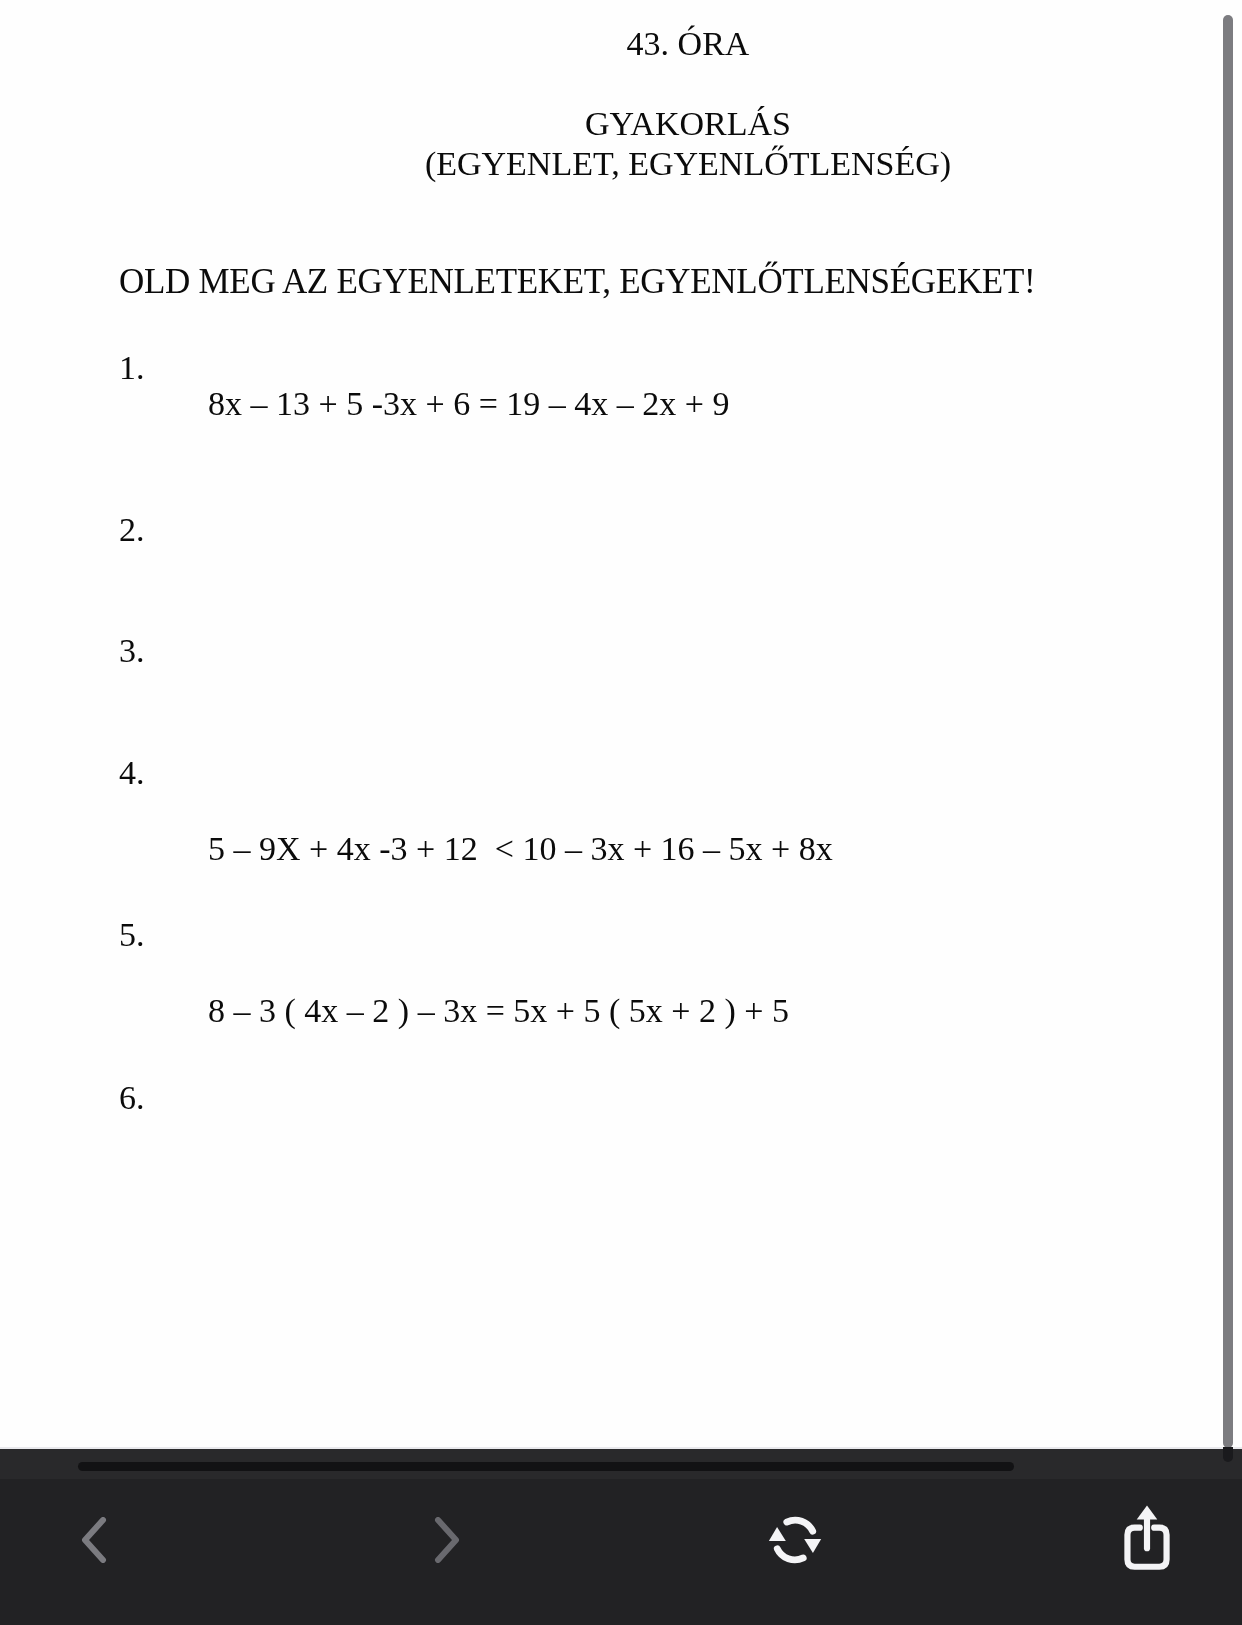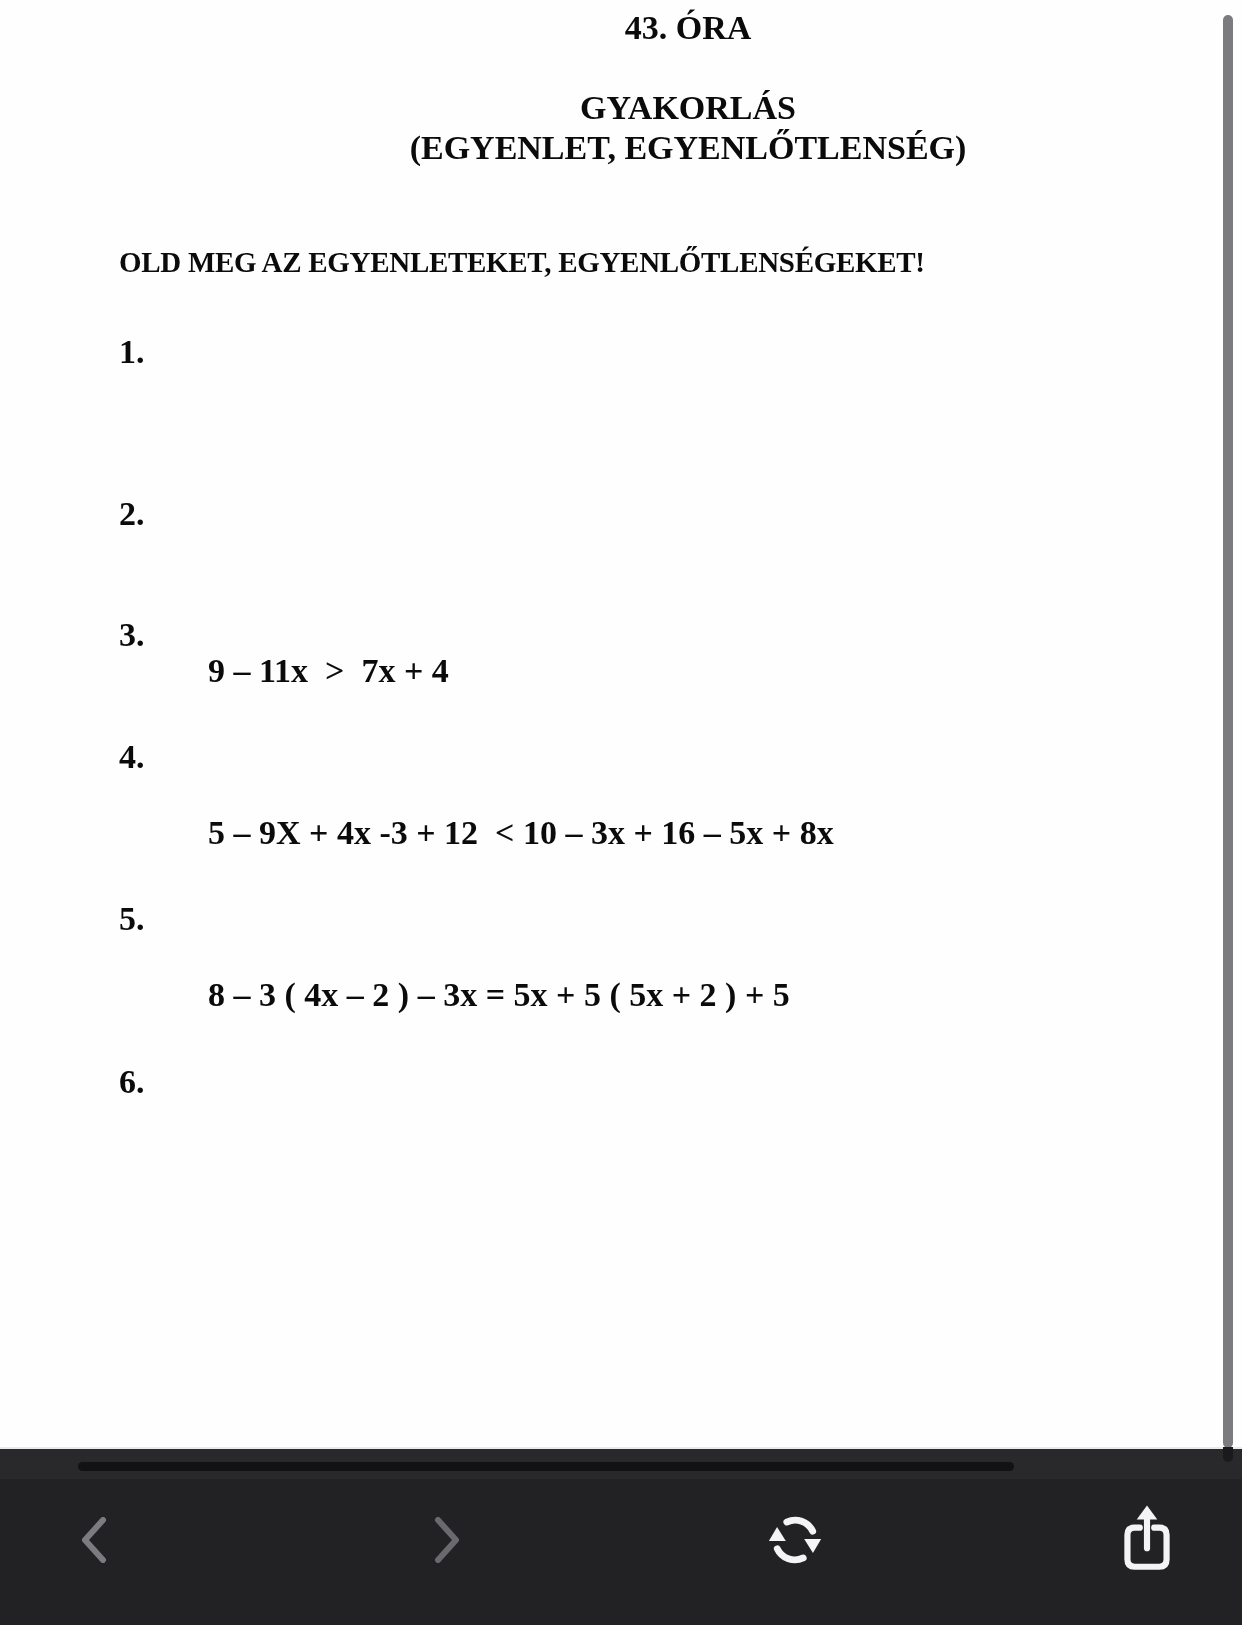--- a/index.html
+++ b/index.html
@@ -3,26 +3,26 @@
 <meta charset="utf-8">
 <style>
   html,body{margin:0;padding:0;background:#000;}
   .screen{
     position:relative;width:1242px;height:1625px;overflow:hidden;
     background:#fefefe;
     font-family:"Liberation Serif","DejaVu Serif",serif;
   }
   
   .doc{position:absolute;left:0;top:0;width:1242px;height:1449px;background:#fefefe;color:#0b0b0b;}
-  .doc .line{position:absolute;font-weight:bold;line-height:1.15;white-space:pre;}
+  .doc .line{position:absolute;font-weight:normal;line-height:1.15;white-space:pre;margin-top:16px;}
   .center-line{left:136px;width:1104px;text-align:center;font-size:34px;}
   .t1{top:8px;}
   .t2{top:88px;}
   .t3{top:128px;}
-  .heading{left:119px;top:246px;font-size:29px;letter-spacing:-0.3px;}
+  .heading{left:119px;top:246px;font-size:35px;letter-spacing:-0.3px;}
   .pnum{left:119px;font-size:34px;}
   .peq{left:208px;font-size:34px;}
   
   .vscroll{position:absolute;left:1223px;top:15px;width:10px;height:1433px;background:#7c7c80;border-radius:5px;}
   .vscroll-tip{position:absolute;left:1223px;top:1447px;width:10px;height:15px;background:#1a1a1d;border-radius:0 0 5px 5px;z-index:5;}
   
   .hstrip{position:absolute;left:0;top:1447px;width:1242px;height:32px;background:#29292b;border-top:2px solid #e9e9ed;box-sizing:border-box;}
   .hpill{position:absolute;left:78px;top:13px;width:936px;height:9px;background:#121214;border-radius:5px;}
   
   .toolbar{position:absolute;left:0;top:1479px;width:1242px;height:146px;background:#222224;}
@@ -39,25 +39,25 @@
 
 <div class="screen">
 
   <div class="doc">
     <div class="line center-line t1">43. ÓRA</div>
     <div class="line center-line t3">(EGYENLET, EGYENLŐTLENSÉG)</div>
     <div class="line center-line t2">GYAKORLÁS</div>
     <div class="line heading">OLD MEG AZ EGYENLETEKET, EGYENLŐTLENSÉGEKET!</div>
 
     <div class="line pnum" style="top:332px">1.</div>
+    <div class="line peq" style="top:368px">8x – 13 + 5 -3x + 6 = 19 – 4x – 2x + 9</div>
 
     <div class="line pnum" style="top:494px">2.</div>
 
     <div class="line pnum" style="top:615px">3.</div>
-    <div class="line peq" style="top:651px">9 – 11x  &gt;  7x + 4</div>
 
     <div class="line pnum" style="top:737px">4.</div>
     <div class="line peq" style="top:813px">5 – 9X + 4x -3 + 12  &lt; 10 – 3x + 16 – 5x + 8x</div>
 
     <div class="line pnum" style="top:899px">5.</div>
     <div class="line peq" style="top:975px">8 – 3 ( 4x – 2 ) – 3x = 5x + 5 ( 5x + 2 ) + 5</div>
 
     <div class="line pnum" style="top:1062px">6.</div>
   </div>
 

